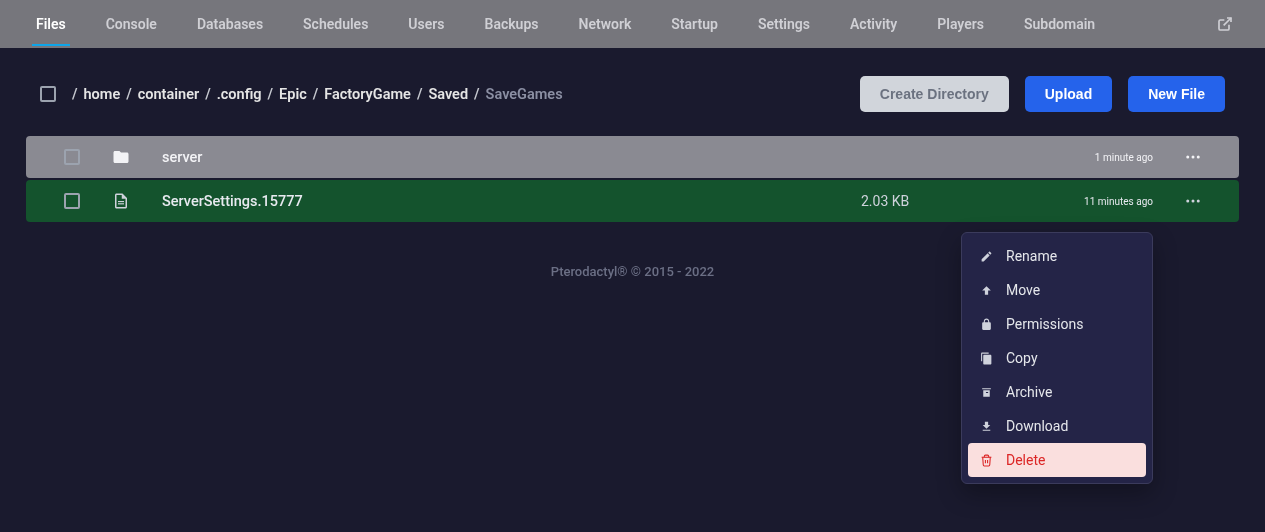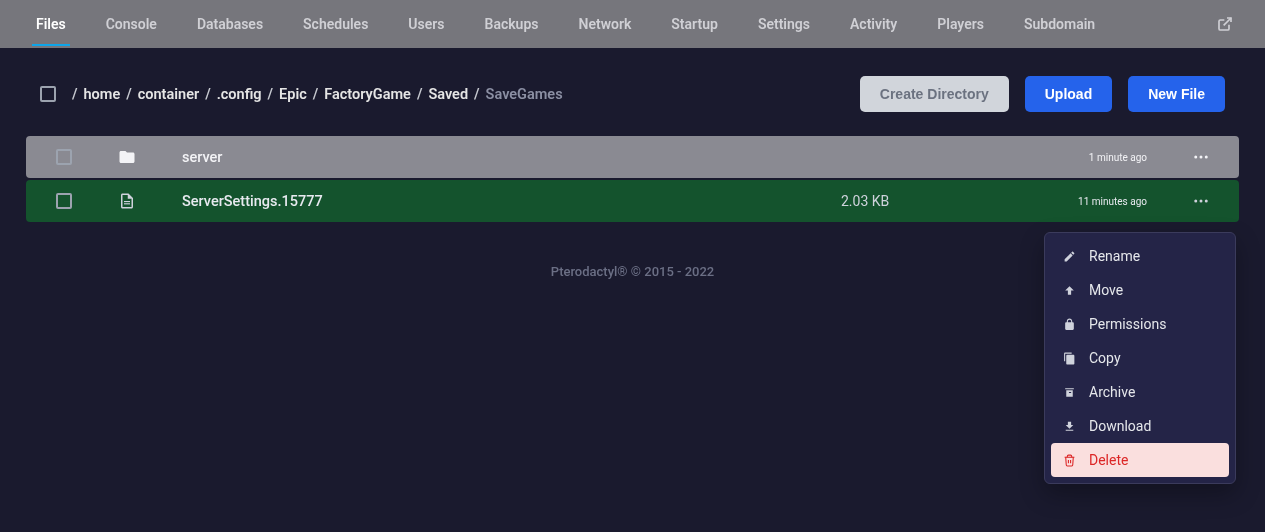--- a/index.html
+++ b/index.html
@@ -76,22 +76,22 @@
       font-weight: 700;
       border: none;
       cursor: pointer;
     }
     .btn-gray { background: #d1d5db; color: #6b7280; }
     .btn-blue { background: #2563eb; color: #ffffff; }
     .file-list { display: flex; flex-direction: column; gap: 2px; margin: 0 -14px; }
     .file-row {
       display: flex;
       align-items: center;
-      padding: 12px 20px;
-      gap: 36px;
+      padding: 12px 28px;
+      gap: 22px;
       border-radius: 4px;
     }
     .file-row.hover { background: #8a8a92; }
     .file-row.normal { background: #14532d; }
     .file-row .check-cell { width: 36px; display:flex; align-items:center; justify-content:center; }
     .file-row .icon-cell { width: 28px; display:flex; align-items:center; color:#cfd2dc; }
     .file-row .name-cell { flex: 1; font-size: 14.5px; font-weight: 500; color:#e8eaf0; }
     .file-row .size-cell { width: 130px; text-align: left; font-size: 14px; color:#cfd2dc; }
     .file-row .time-cell { width: 140px; text-align: right; font-size: 10px; color:#e8eaf0; }
     .file-row .more-cell { width: 36px; display:flex; justify-content:center; color:#cfd2dc; cursor:pointer; }
@@ -102,21 +102,21 @@
     .footer-text {
       text-align: center;
       color: #6b6f85;
       font-size: 13px;
       font-weight: 500;
       margin-top: 42px;
     }
     .context-menu {
       position: absolute;
       top: 232px;
-      left: 1044px;
+      left: 961px;
       width: 192px;
       background: #242447;
       border: 1px solid #3b3b5c;
       border-radius: 6px;
       padding: 6px;
       box-shadow: 0 10px 25px rgba(0,0,0,0.3);
     }
     .menu-item {
       display: flex;
       align-items: center;

